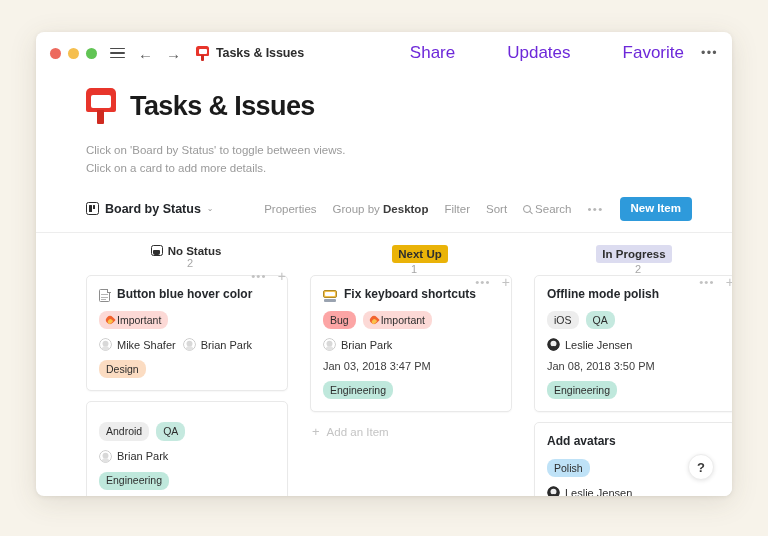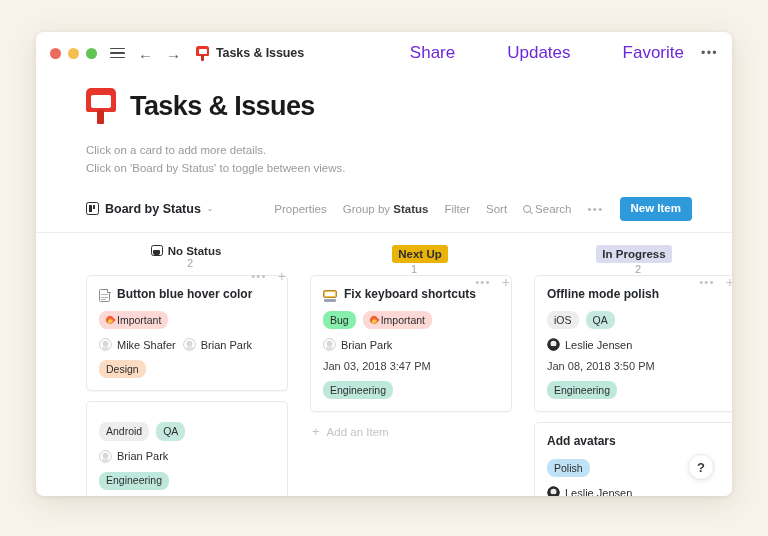--- a/index.html
+++ b/index.html
@@ -213,33 +213,33 @@
 
     <div id="page-head">
       <span class="mailbox big">
         <span class="box"></span>
           <span class="post"></span>
       </span>
       <span id="page-title">Tasks &amp; Issues</span>
     </div>
 
     <div id="subtitle">
+      <div>Click on 'Board by Status' to toggle between views.</div>
       <div>Click on a card to add more details.</div>
-      <div>Click on 'Board by Status' to toggle between views.</div>
     </div>
 
     <div id="view-toolbar">
       <div id="view-tab">
         <span class="board-icon"></span>
         <span class="vt-label">Board by Status</span>
         <span class="caret">⌄</span>
       </div>
       <div id="toolbar-actions">
         <span class="tb-action">Properties</span>
-        <span class="tb-action"><span>Group by </span><b>Status</b></span>
+        <span class="tb-action"><span>Group by </span><b>Desktop</b></span>
         <span class="tb-action">Filter</span>
         <span class="tb-action">Sort</span>
         <span class="tb-action search-wrap">
           <span class="mag"></span>
           <span>Search</span>
         </span>
         <span class="tb-action ellipsis-h" style="color:#b6b6b6">•••</span>
         <button id="new-item-btn">New Item</button>
       </div>
     </div>
@@ -343,21 +343,21 @@
           <div class="card">
             <div class="card-title">
               <span class="kb-icon">
                 <span class="kbtop"></span>
                 <span class="kbkeys"></span>
                 <span class="kbbase"></span>
               </span>
               <span>Fix keyboard shortcuts</span>
             </div>
             <div class="card-row">
-              <span class="tag" style="background: #86efac; color: rgb(45, 45, 45); justify-content: center;">
+              <span class="tag" style="background: #fca5a5; color: rgb(45, 45, 45); justify-content: center;">
                 <span>Bug</span>
               </span>
               <span class="tag" style="background: rgb(252, 217, 214); color: rgb(45, 45, 45);">
                 <span class="flame"></span>
                 <span>Important</span>
               </span>
             </div>
             <div class="card-row">
               <span class="person">
                 <svg class="avatar" viewBox="0 0 20 20">

